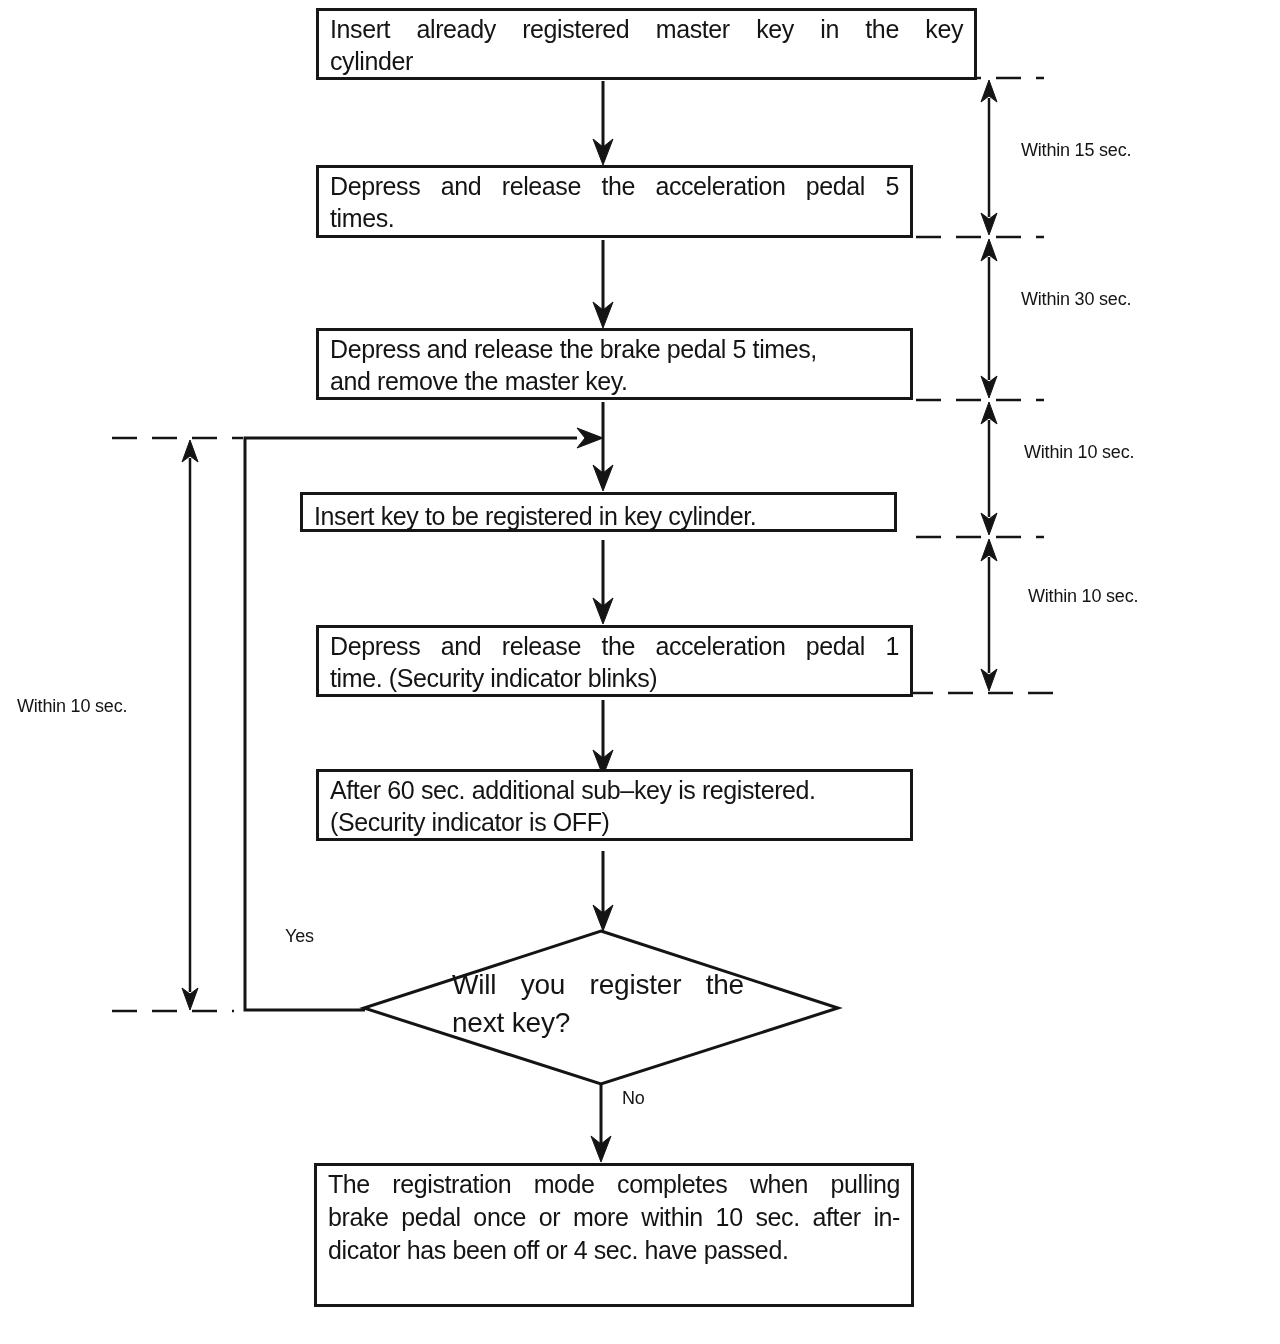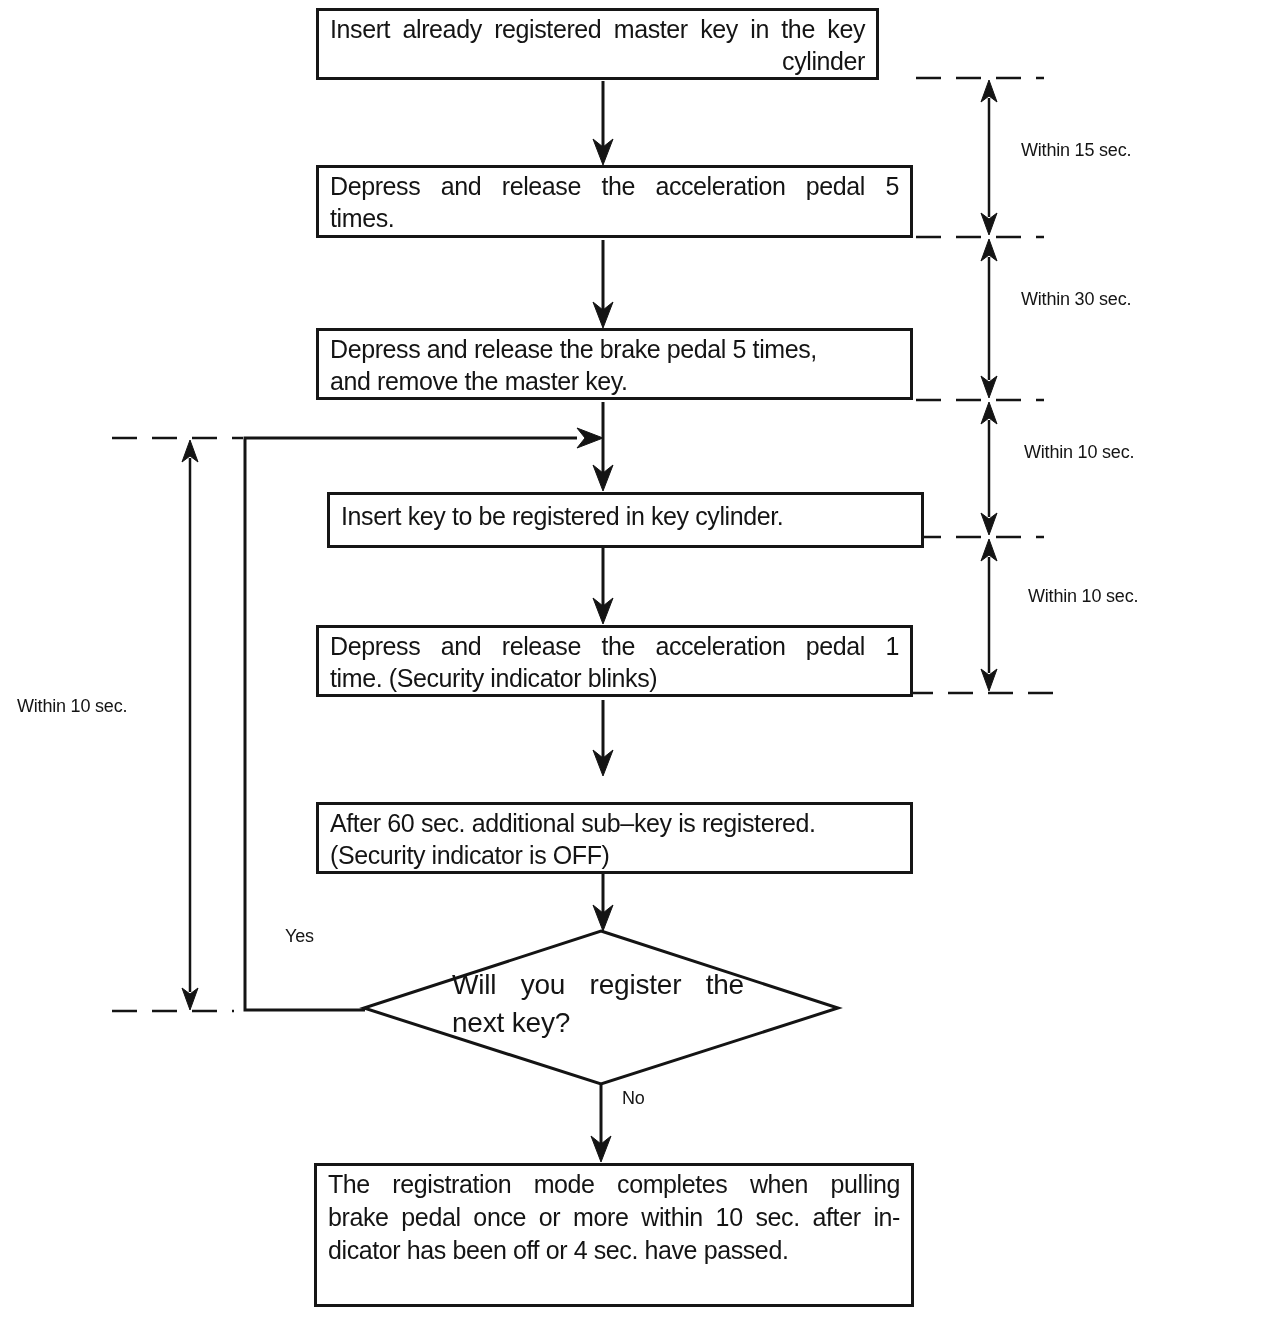--- a/index.html
+++ b/index.html
@@ -23,26 +23,26 @@
     border: 3px solid #161616;
     background: #ffffff;
     padding: 2px 11px 0 11px;
     font-size: 25px;
     line-height: 32px;
     letter-spacing: -0.4px;
   }
   .pbox .ln { white-space: nowrap; }
   .ln.j { text-align-last: justify; }
 
-  #b1 { left: 316px; top:    8px; width: 563px; height: 72px; text-align: right; }
+  #b1 { left: 316px; top:    8px; width: 661px; height: 72px; }
   #b2 { left: 316px; top:  165px; width: 597px; height: 73px; }
   #b3 { left: 316px; top:  328px; width: 597px; height: 72px; }
-  #b4 { left: 327px; top:  492px; width: 597px; height: 56px; padding-top: 5px; }
+  #b4 { left: 300px; top:  492px; width: 597px; height: 40px; padding-top: 5px; }
   #b5 { left: 316px; top:  625px; width: 597px; height: 72px; }
-  #b6 { left: 316px; top:  802px; width: 597px; height: 72px; }
+  #b6 { left: 316px; top:  769px; width: 597px; height: 72px; }
   #b7 { left: 314px; top: 1163px; width: 600px; height: 144px; line-height: 33px; }
 
   .dtext {
     position: absolute;
     left: 452px; top: 966px; width: 292px;
     font-size: 28px; line-height: 38px;
     letter-spacing: -0.2px;
   }
   .dtext .ln { white-space: nowrap; }
 

